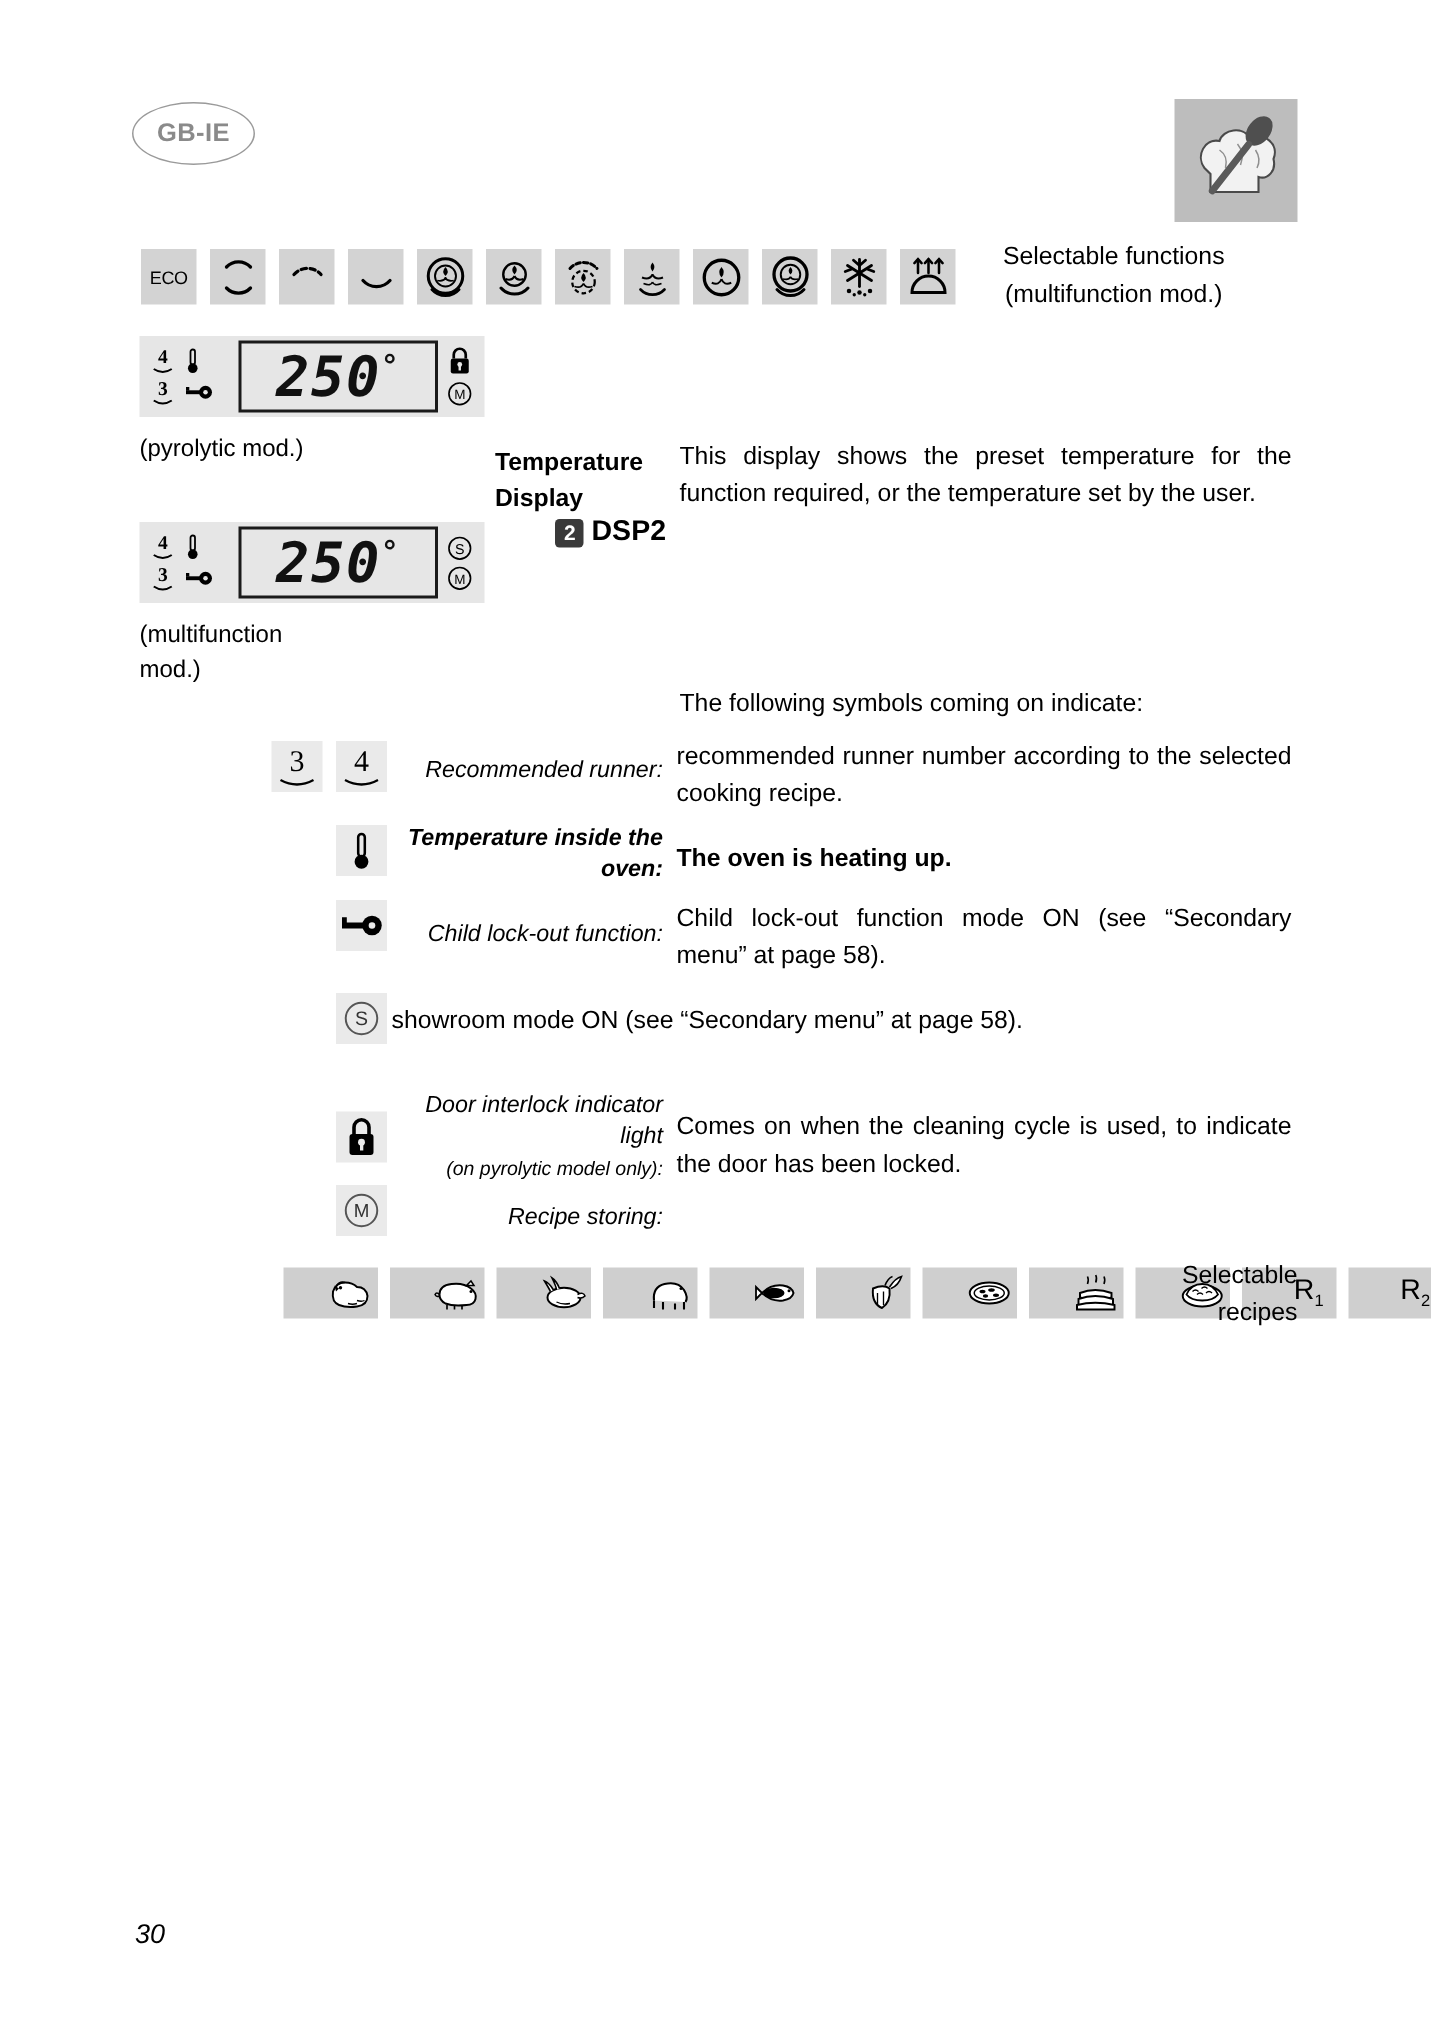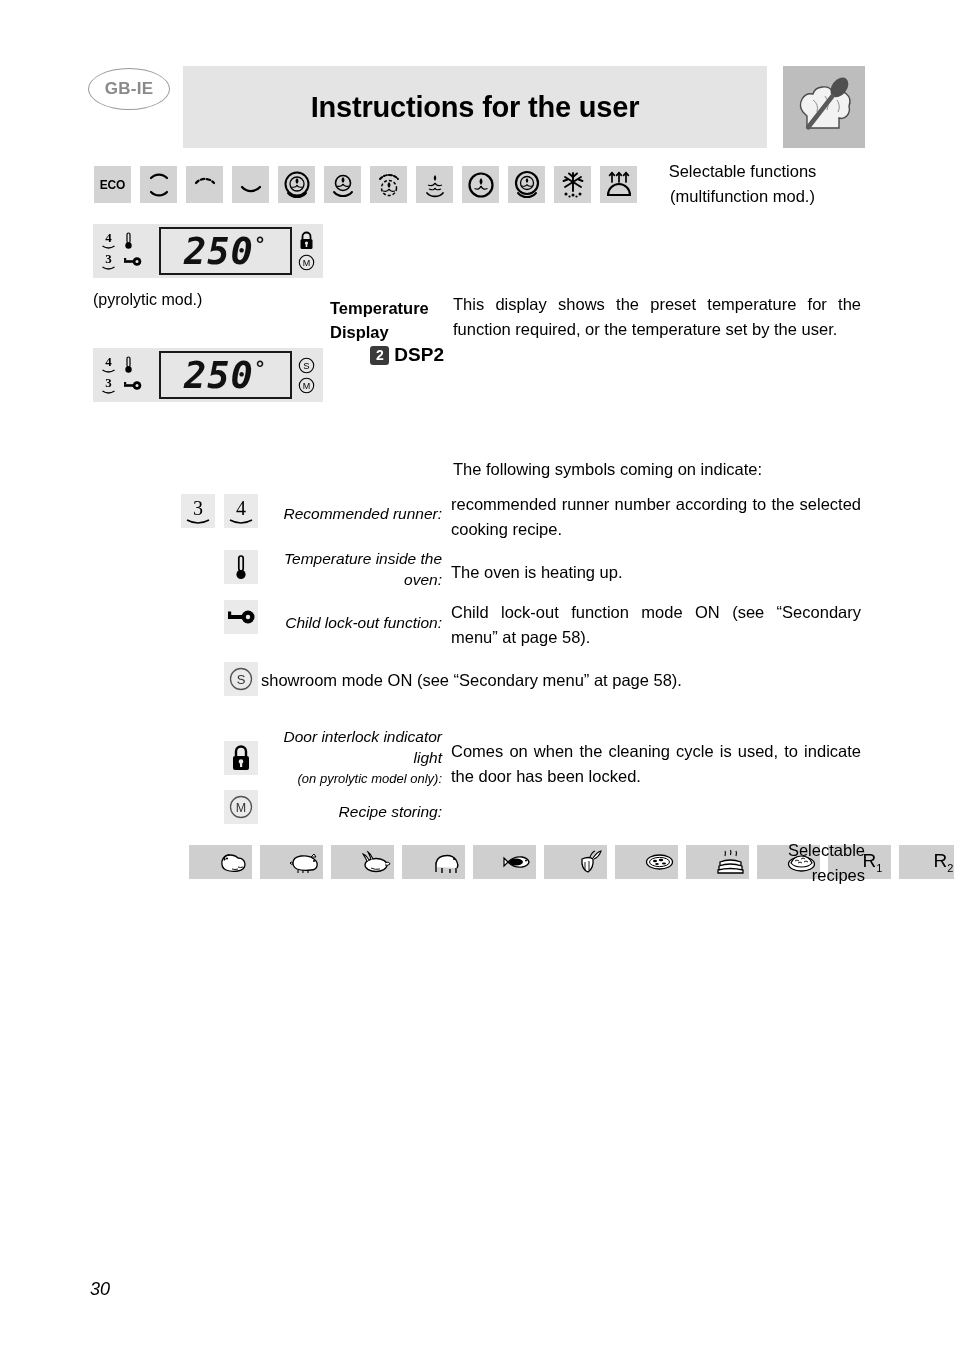--- a/index.html
+++ b/index.html
@@ -55,21 +55,21 @@
     left: 94px; top: 166px;
     display: flex;
     gap: 9px;
   }
   .func-cell {
     width: 37px; height: 37px;
     background: #d3d3d3;
     display: flex; align-items: center; justify-content: center;
   }
   .func-cell.eco {
-    font-size: 12px; font-weight: bold; letter-spacing: -0.2px;
+    font-size: 12px; font-weight: normal; letter-spacing: -0.2px;
   }
   .func-cell svg { display: block; }
 
   .side-label {
     position: absolute;
     font-size: 16.5px;
     line-height: 25px;
     text-align: center;
   }
   #sel-functions-label {
@@ -213,21 +213,21 @@
     display: block;
   }
   .legend-desc {
     flex: 1;
     font-size: 16.5px;
     line-height: 25px;
     text-align: justify;
     padding-left: 3px;
   }
   .legend-row.r1 { height: 56px; }
-  .legend-row.r2 { height: 50px; }
+  .legend-row.r2 { height: 50px; font-weight: bold; }
   .legend-row.r3 { height: 62px; }
   .legend-row.r4 { height: 66px; }
   .legend-row.r5 { height: 62px; align-items: center; }
   .legend-row.r6 { height: 50px; }
 
   .legend-row.r1 .legend-term { padding-top: 11px; }
   .legend-row.r1 .legend-desc { padding-top: 0px; }
   .legend-row.r2 .legend-term { padding-top: 0px; }
   .legend-row.r2 .legend-desc { padding-top: 12px; }
   .legend-row.r3 .legend-term { padding-top: 14px; }
@@ -274,23 +274,20 @@
 </style>
 </head>
 <body>
 
 <div class="page">
 
   <div class="lang-badge">
     <span>GB-IE</span>
   </div>
 
-  <div class="title-bar">
-    <span class="title-text">Instructions for the user</span>
-  </div>
 
   <div class="header-logo">
     <svg width="82" height="82" viewBox="0 0 82 82">
       <path d="M20 46 C14 38, 20 26, 30 28 C32 20, 46 18, 50 26 C60 22, 70 30, 66 40 C68 48, 62 54, 56 52 L56 62 L24 62 L24 50 Z" fill="#f2f2f2" stroke="#4a4a4a" stroke-width="1.4"></path>
       <path d="M30 34 q6 4 4 12 M42 30 q5 6 2 14 M54 34 q4 6 1 12" fill="none" stroke="#8f8f8f" stroke-width="1"></path>
       <g transform="rotate(38 41 41)">
         <ellipse cx="41" cy="16" rx="7.5" ry="11" fill="#4f4f4f"></ellipse>
         <rect x="38.7" y="25" width="4.6" height="44" rx="2.3" fill="#5a5a5a"></rect>
       </g>
     </svg>
@@ -505,20 +502,24 @@
       <svg width="17" height="17" viewBox="0 0 17 17">
         <circle cx="8.5" cy="8.5" r="7.2" fill="none" stroke="#000" stroke-width="1.1"></circle>
         <text x="8.5" y="12" text-anchor="middle" font-size="9.5" font-family="Liberation Sans, sans-serif" fill="#000">S</text>
       </svg>
       <svg width="17" height="17" viewBox="0 0 17 17">
         <circle cx="8.5" cy="8.5" r="7.2" fill="none" stroke="#000" stroke-width="1.1"></circle>
         <text x="8.5" y="12" text-anchor="middle" font-size="9" font-family="Liberation Sans, sans-serif" fill="#000">M</text>
       </svg>
     </div>
   </div>
+  <div class="caption" id="cap-multi">
+    <div>(multifunction</div>
+    <div>mod.)</div>
+  </div>
 
   <div class="dsp-label">
     <div>Temperature</div>
     <div>Display</div>
   </div>
   <div class="dsp-code-row">
     <span class="num-badge">2</span>
     <span class="dsp-code-text">DSP2</span>
   </div>
   <div class="dsp-body">This display shows the preset temperature for the function required, or the temperature set by the user.</div>

